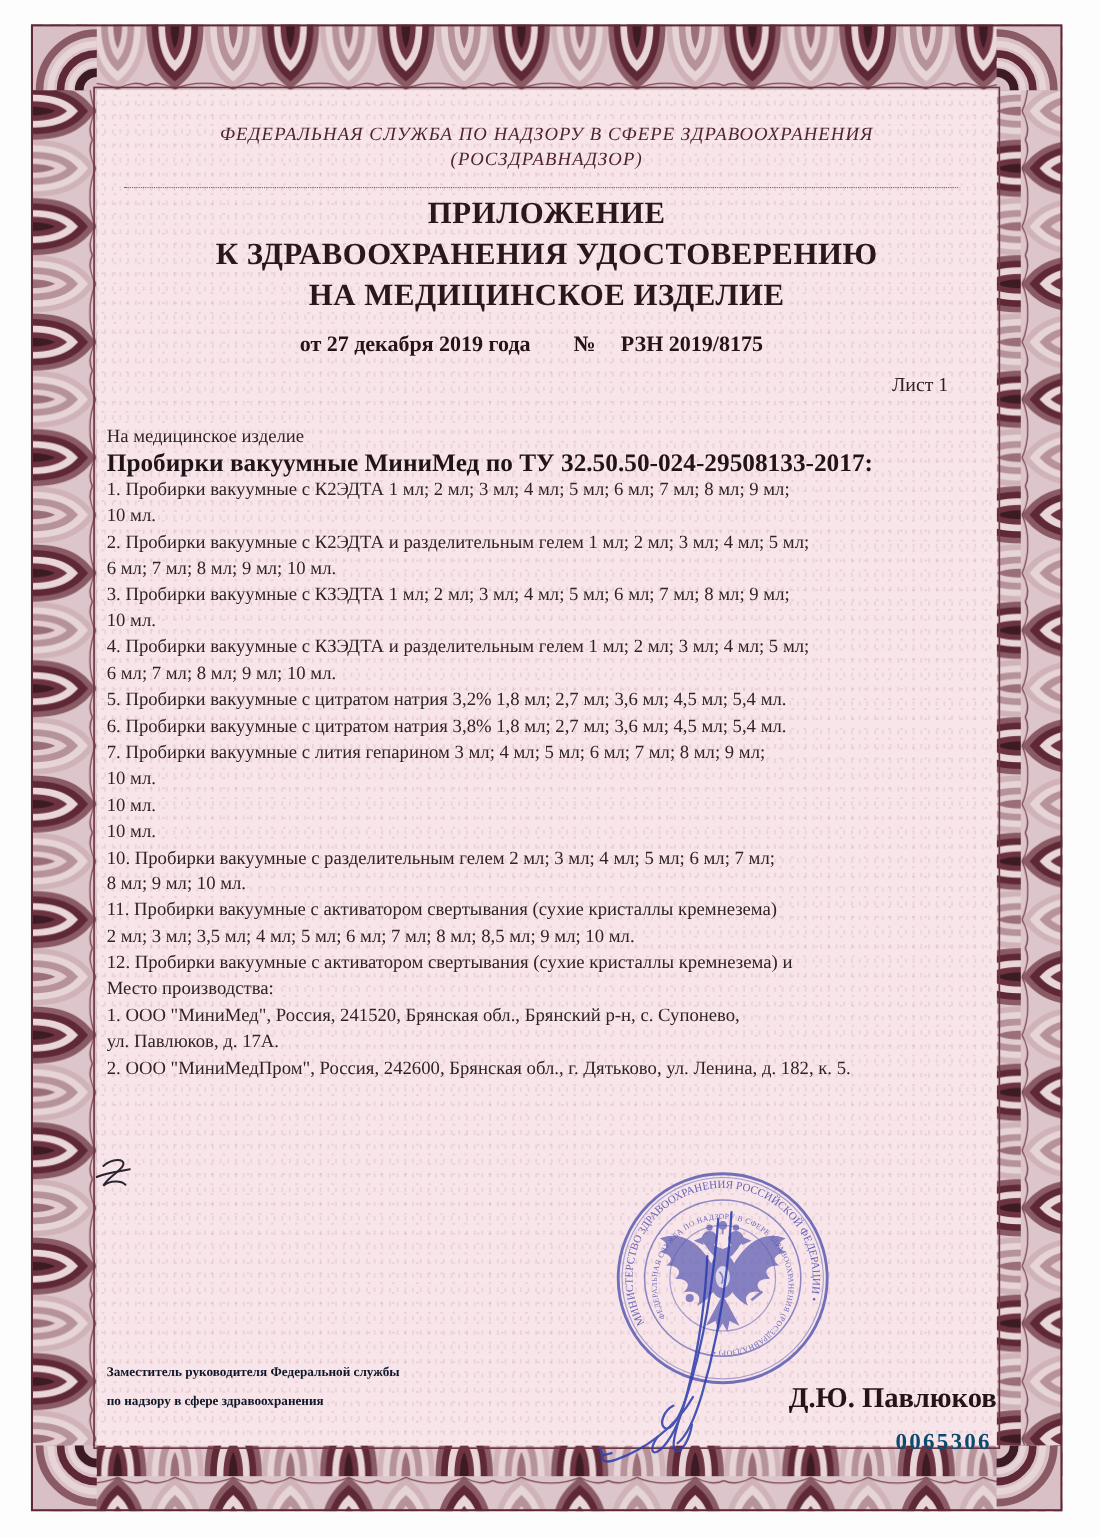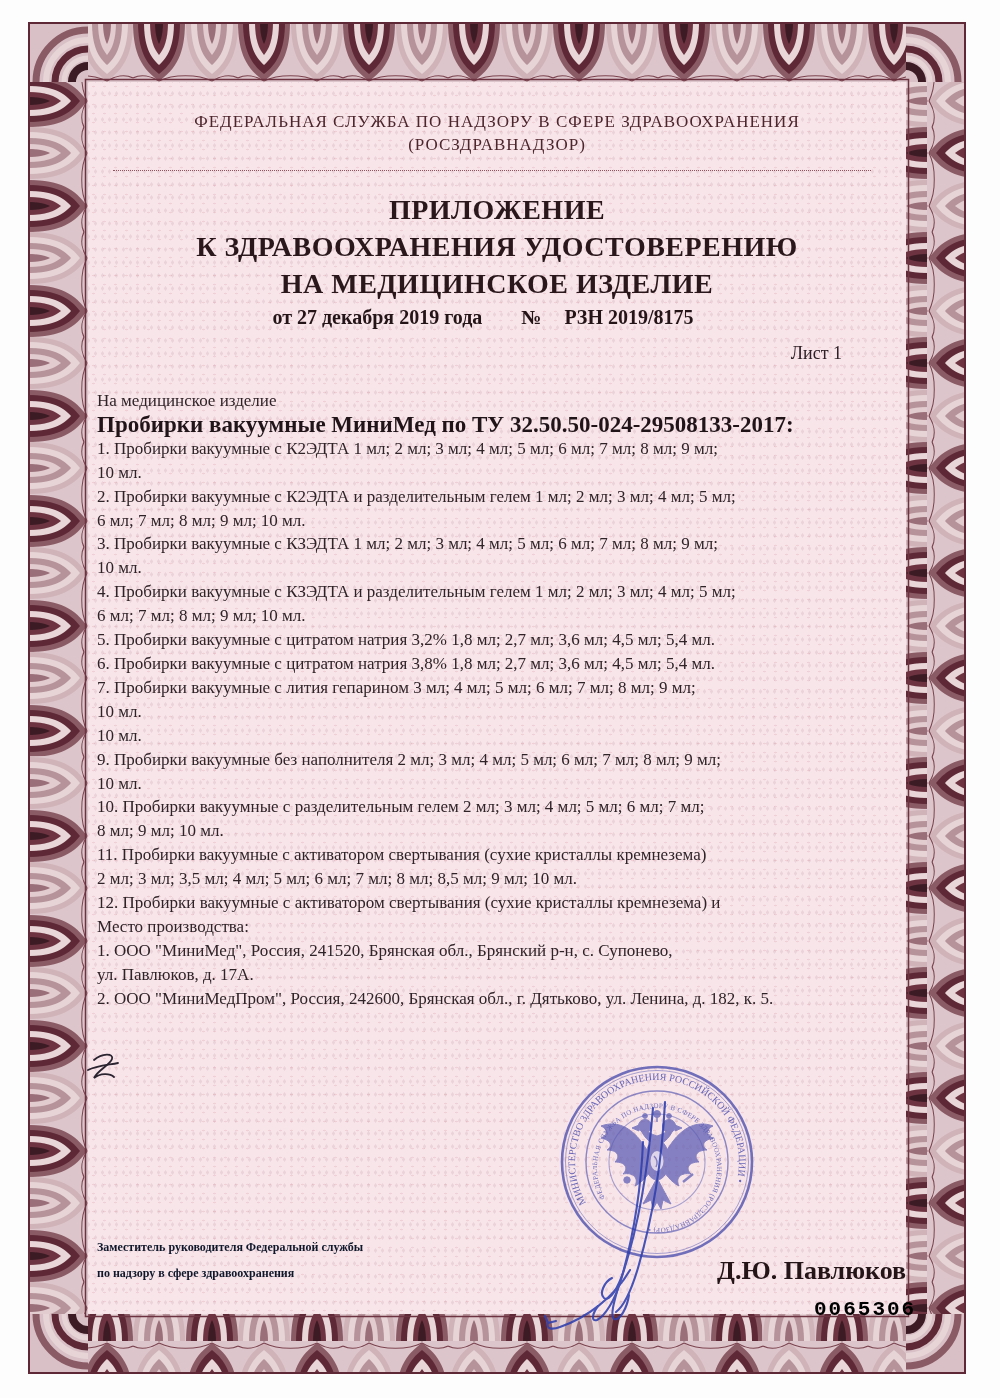--- a/index.html
+++ b/index.html
@@ -14,33 +14,33 @@
   .border-svg{position:absolute; left:0; top:0; width:938px; height:1352px;}
   .content{
     position:absolute; left:60px; top:60px; width:818px; height:1232px;
     background-color:#f7e5ea;
     background-image:
       radial-gradient(rgba(197,74,96,.14) 1px, transparent 1.3px),
       radial-gradient(rgba(128,52,70,.10) 1px, transparent 1.3px);
     background-size:11px 9px, 7px 13px;
     background-position:0 0, 4px 5px;
   }
-  .agency{margin-top:28px; text-align:center; color:#4d252c; font-size:17px; letter-spacing:1px; line-height:23px;}
+  .agency{margin-top:28px; text-align:center; color:#4d252c; font-size:17px; letter-spacing:1px; line-height:23px;font-style:italic;}
   .divider{margin:14px 0 0 25px; width:758px; border-top:1px dotted rgba(125,58,68,.85); height:0;}
-  .doc-title{margin-top:20px; text-align:center; font-weight:bold; color:#2a171c; font-size:28px; line-height:37px; letter-spacing:.5px;}
-  .meta-row{margin-top:4px; text-align:center; font-weight:bold; color:#241418; font-size:20px; transform:translateX(-14px);}
+  .doc-title{margin-top:5px; text-align:center; font-weight:bold; color:#2a171c; font-size:28px; line-height:37px; letter-spacing:.5px;}
+  .meta-row{margin-top:15px; text-align:center; font-weight:bold; color:#241418; font-size:20px; transform:translateX(-14px);}
   .meta-row .gap1{display:inline-block; width:34px;}
   .meta-row .gap2{display:inline-block; width:18px;}
-  .sheet{margin-top:14px; text-align:right; padding-right:64px; font-size:18px; color:#2e2026;}
+  .sheet{margin-top:14px; text-align:right; padding-right:44px; font-size:18px; color:#2e2026;}
   .body-text{margin:25px 0 0 9px; width:806px; font-size:17px; line-height:23.9px; color:#2f2327;}
   .bline{white-space:nowrap;}
   .bold{font-weight:bold; color:#201418; font-size:23px;}
   .sign-block{position:absolute; left:69px; top:1212px; font-weight:bold; font-size:12px; line-height:26px; color:#0f172a;}
   .sign-name{position:absolute; left:689px; top:1234px; font-weight:bold; font-size:26px; color:#241418;}
-  .serial{position:absolute; left:786px; top:1276px; font-family:Liberation Mono, monospace; font-weight:bold; font-size:21px; color:#000000; letter-spacing:2px;}
+  .serial{position:absolute; left:786px; top:1276px; font-family:Liberation Serif, serif; font-weight:bold; font-size:21px; color:#0c4a6e; letter-spacing:2px;}
   .stamp-svg{position:absolute; left:529px; top:1040px; width:200px; height:200px;}
   .sig-svg{position:absolute; left:472px; top:1008px; width:330px; height:330px;}
   .zmark-svg{position:absolute; left:56px; top:1024px; width:48px; height:48px;}
   .ring-outer{font-family:"Liberation Serif", serif; font-size:10px; fill:#4f4fae; opacity:.85;}
   .ring-inner{font-family:"Liberation Serif", serif; font-size:7px; fill:#4f4fae; opacity:.8; letter-spacing:.3px;}
 </style>
 </head>
 <body>
 
 <div class="page">
@@ -167,21 +167,20 @@
             <div class="bline">6 мл; 7 мл; 8 мл; 9 мл; 10 мл.</div>
             <div class="bline">3. Пробирки вакуумные с КЗЭДТА 1 мл; 2 мл; 3 мл; 4 мл; 5 мл; 6 мл; 7 мл; 8 мл; 9 мл;</div>
             <div class="bline">10 мл.</div>
             <div class="bline">4. Пробирки вакуумные с КЗЭДТА и разделительным гелем 1 мл; 2 мл; 3 мл; 4 мл; 5 мл;</div>
             <div class="bline">6 мл; 7 мл; 8 мл; 9 мл; 10 мл.</div>
             <div class="bline">5. Пробирки вакуумные с цитратом натрия 3,2% 1,8 мл; 2,7 мл; 3,6 мл; 4,5 мл; 5,4 мл.</div>
             <div class="bline">6. Пробирки вакуумные с цитратом натрия 3,8% 1,8 мл; 2,7 мл; 3,6 мл; 4,5 мл; 5,4 мл.</div>
             <div class="bline">7. Пробирки вакуумные с лития гепарином 3 мл; 4 мл; 5 мл; 6 мл; 7 мл; 8 мл; 9 мл;</div>
             <div class="bline">10 мл.</div>
             <div class="bline">10 мл.</div>
-            <div class="bline">9. Пробирки вакуумные без наполнителя 2 мл; 3 мл; 4 мл; 5 мл; 6 мл; 7 мл; 8 мл; 9 мл;</div>
             <div class="bline">10 мл.</div>
             <div class="bline">10. Пробирки вакуумные с разделительным гелем 2 мл; 3 мл; 4 мл; 5 мл; 6 мл; 7 мл;</div>
             <div class="bline">8 мл; 9 мл; 10 мл.</div>
             <div class="bline">11. Пробирки вакуумные с активатором свертывания (сухие кристаллы кремнезема)</div>
             <div class="bline">2 мл; 3 мл; 3,5 мл; 4 мл; 5 мл; 6 мл; 7 мл; 8 мл; 8,5 мл; 9 мл; 10 мл.</div>
             <div class="bline">12. Пробирки вакуумные с активатором свертывания (сухие кристаллы кремнезема) и</div>
             <div class="bline">Место производства:</div>
             <div class="bline">1. ООО "МиниМед", Россия, 241520, Брянская обл., Брянский р-н, с. Супонево,</div>
             <div class="bline">ул. Павлюков, д. 17А.</div>
             <div class="bline">2. ООО "МиниМедПром", Россия, 242600, Брянская обл., г. Дятьково, ул. Ленина, д. 182, к. 5.</div>

